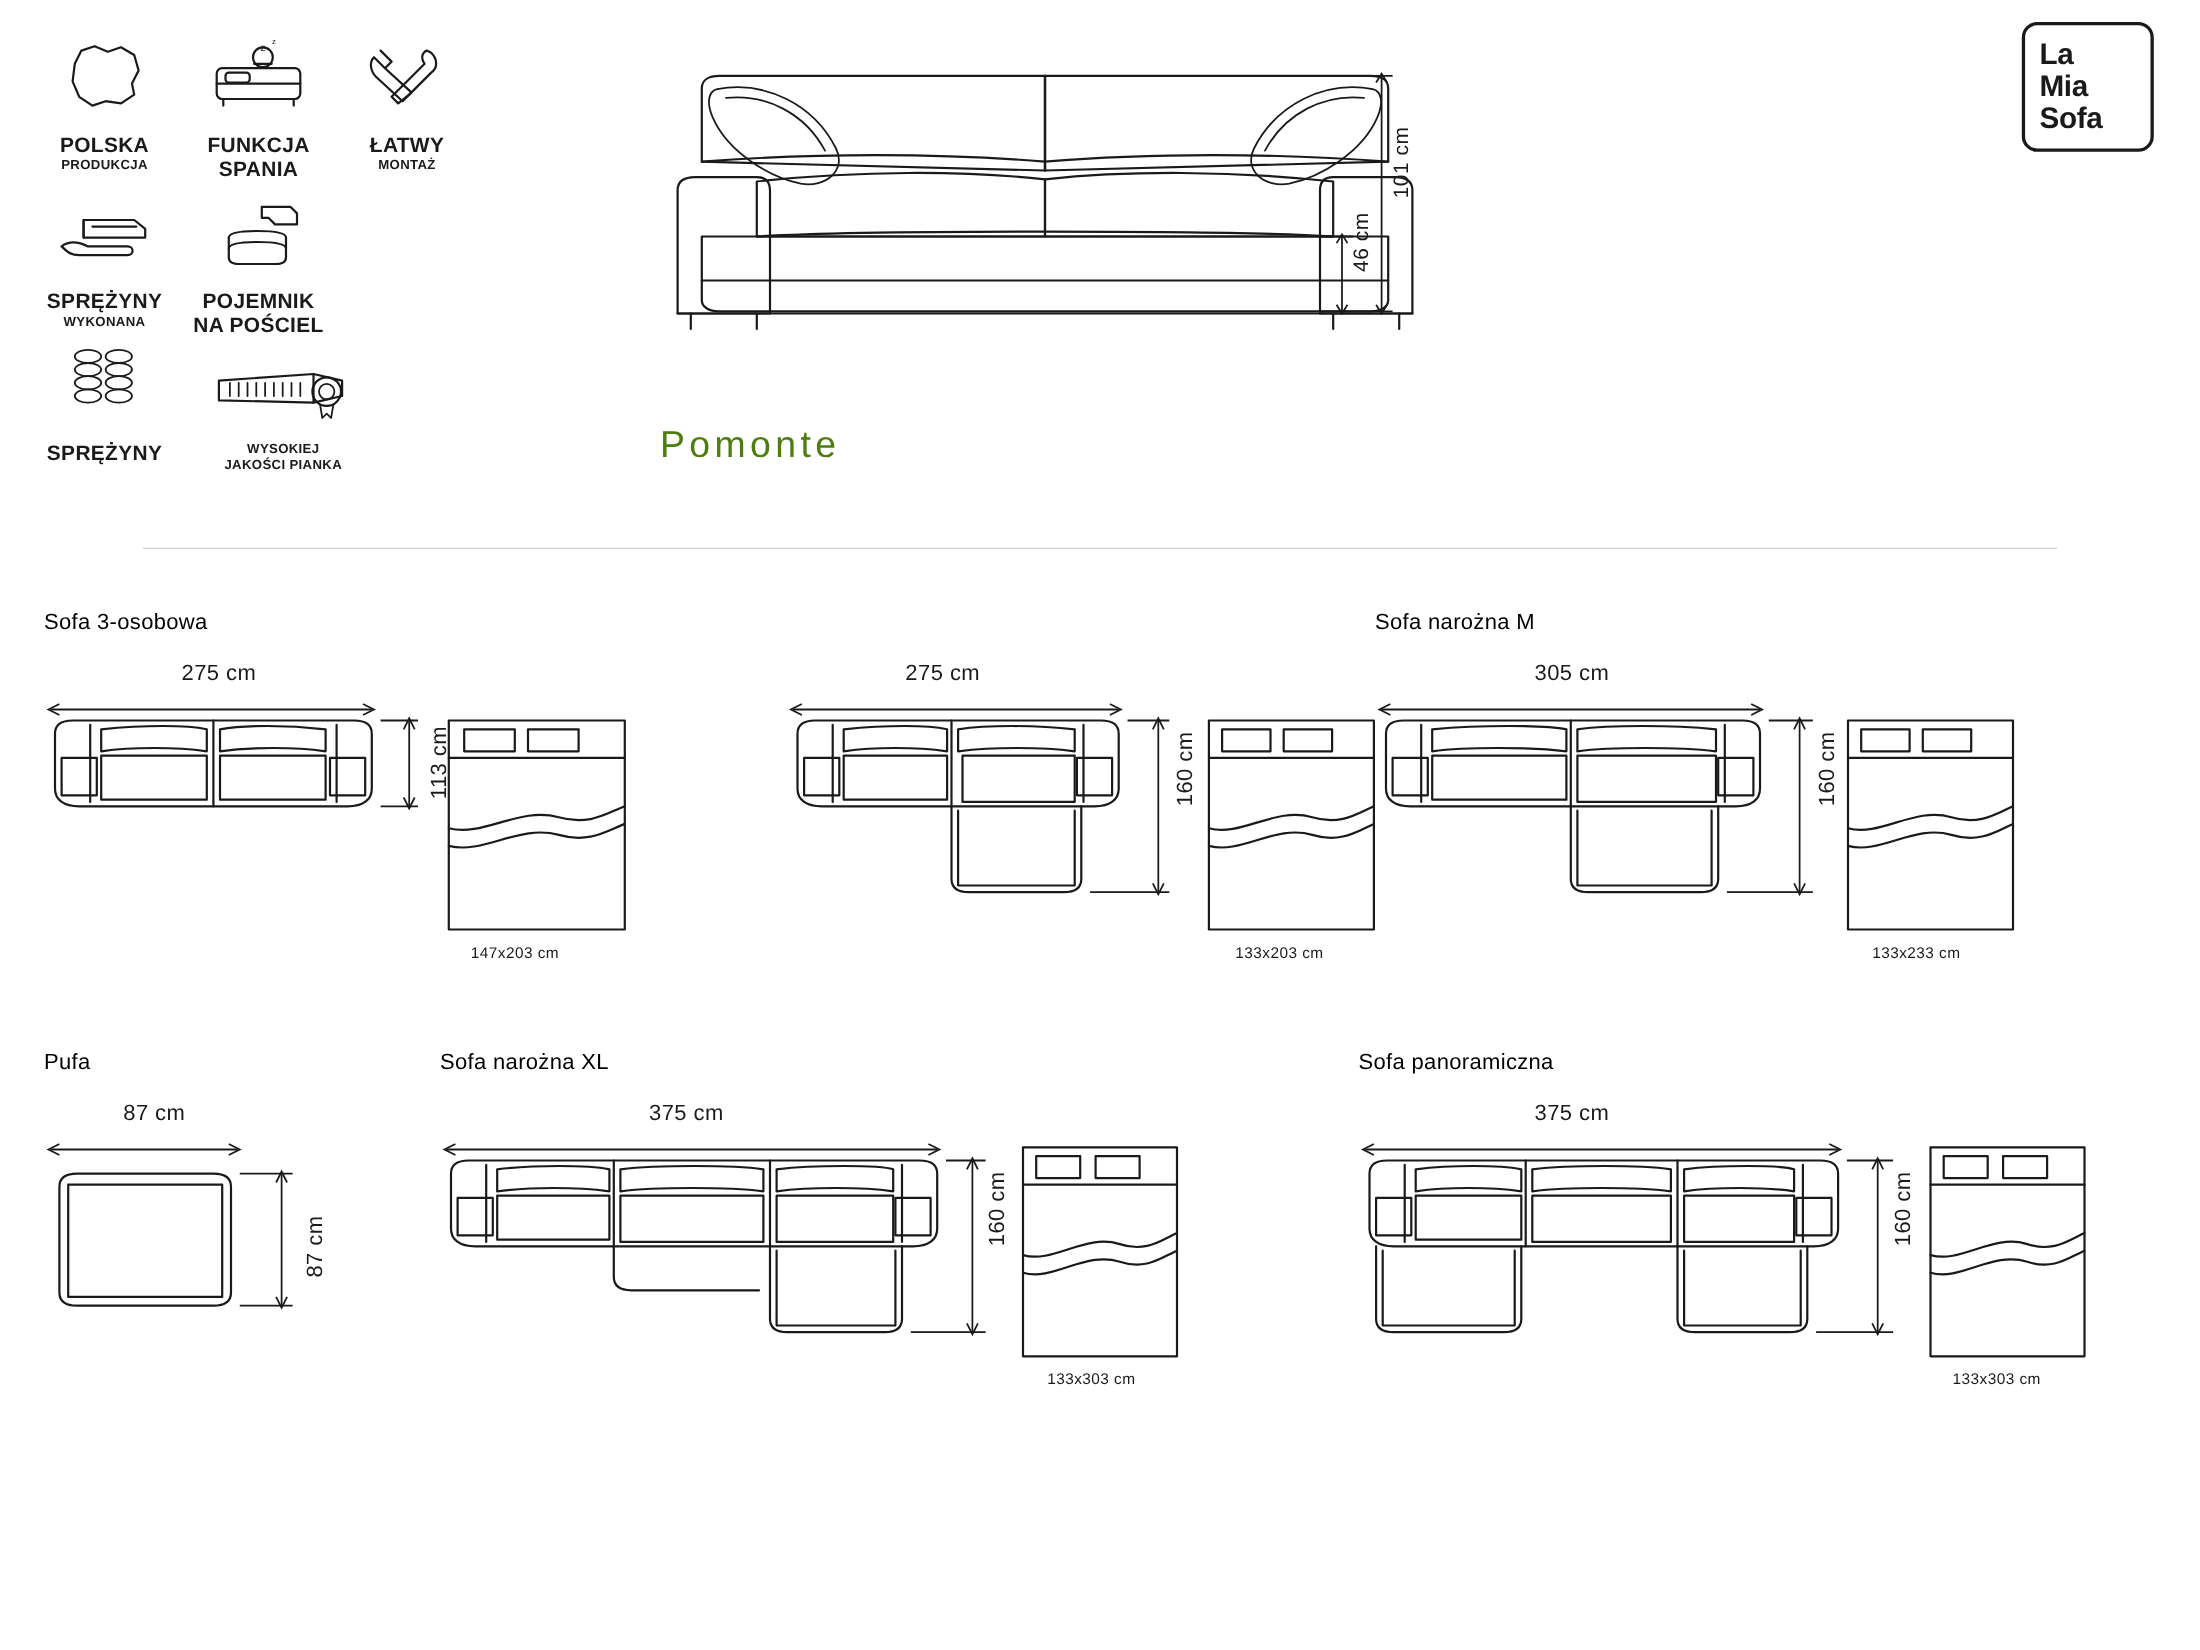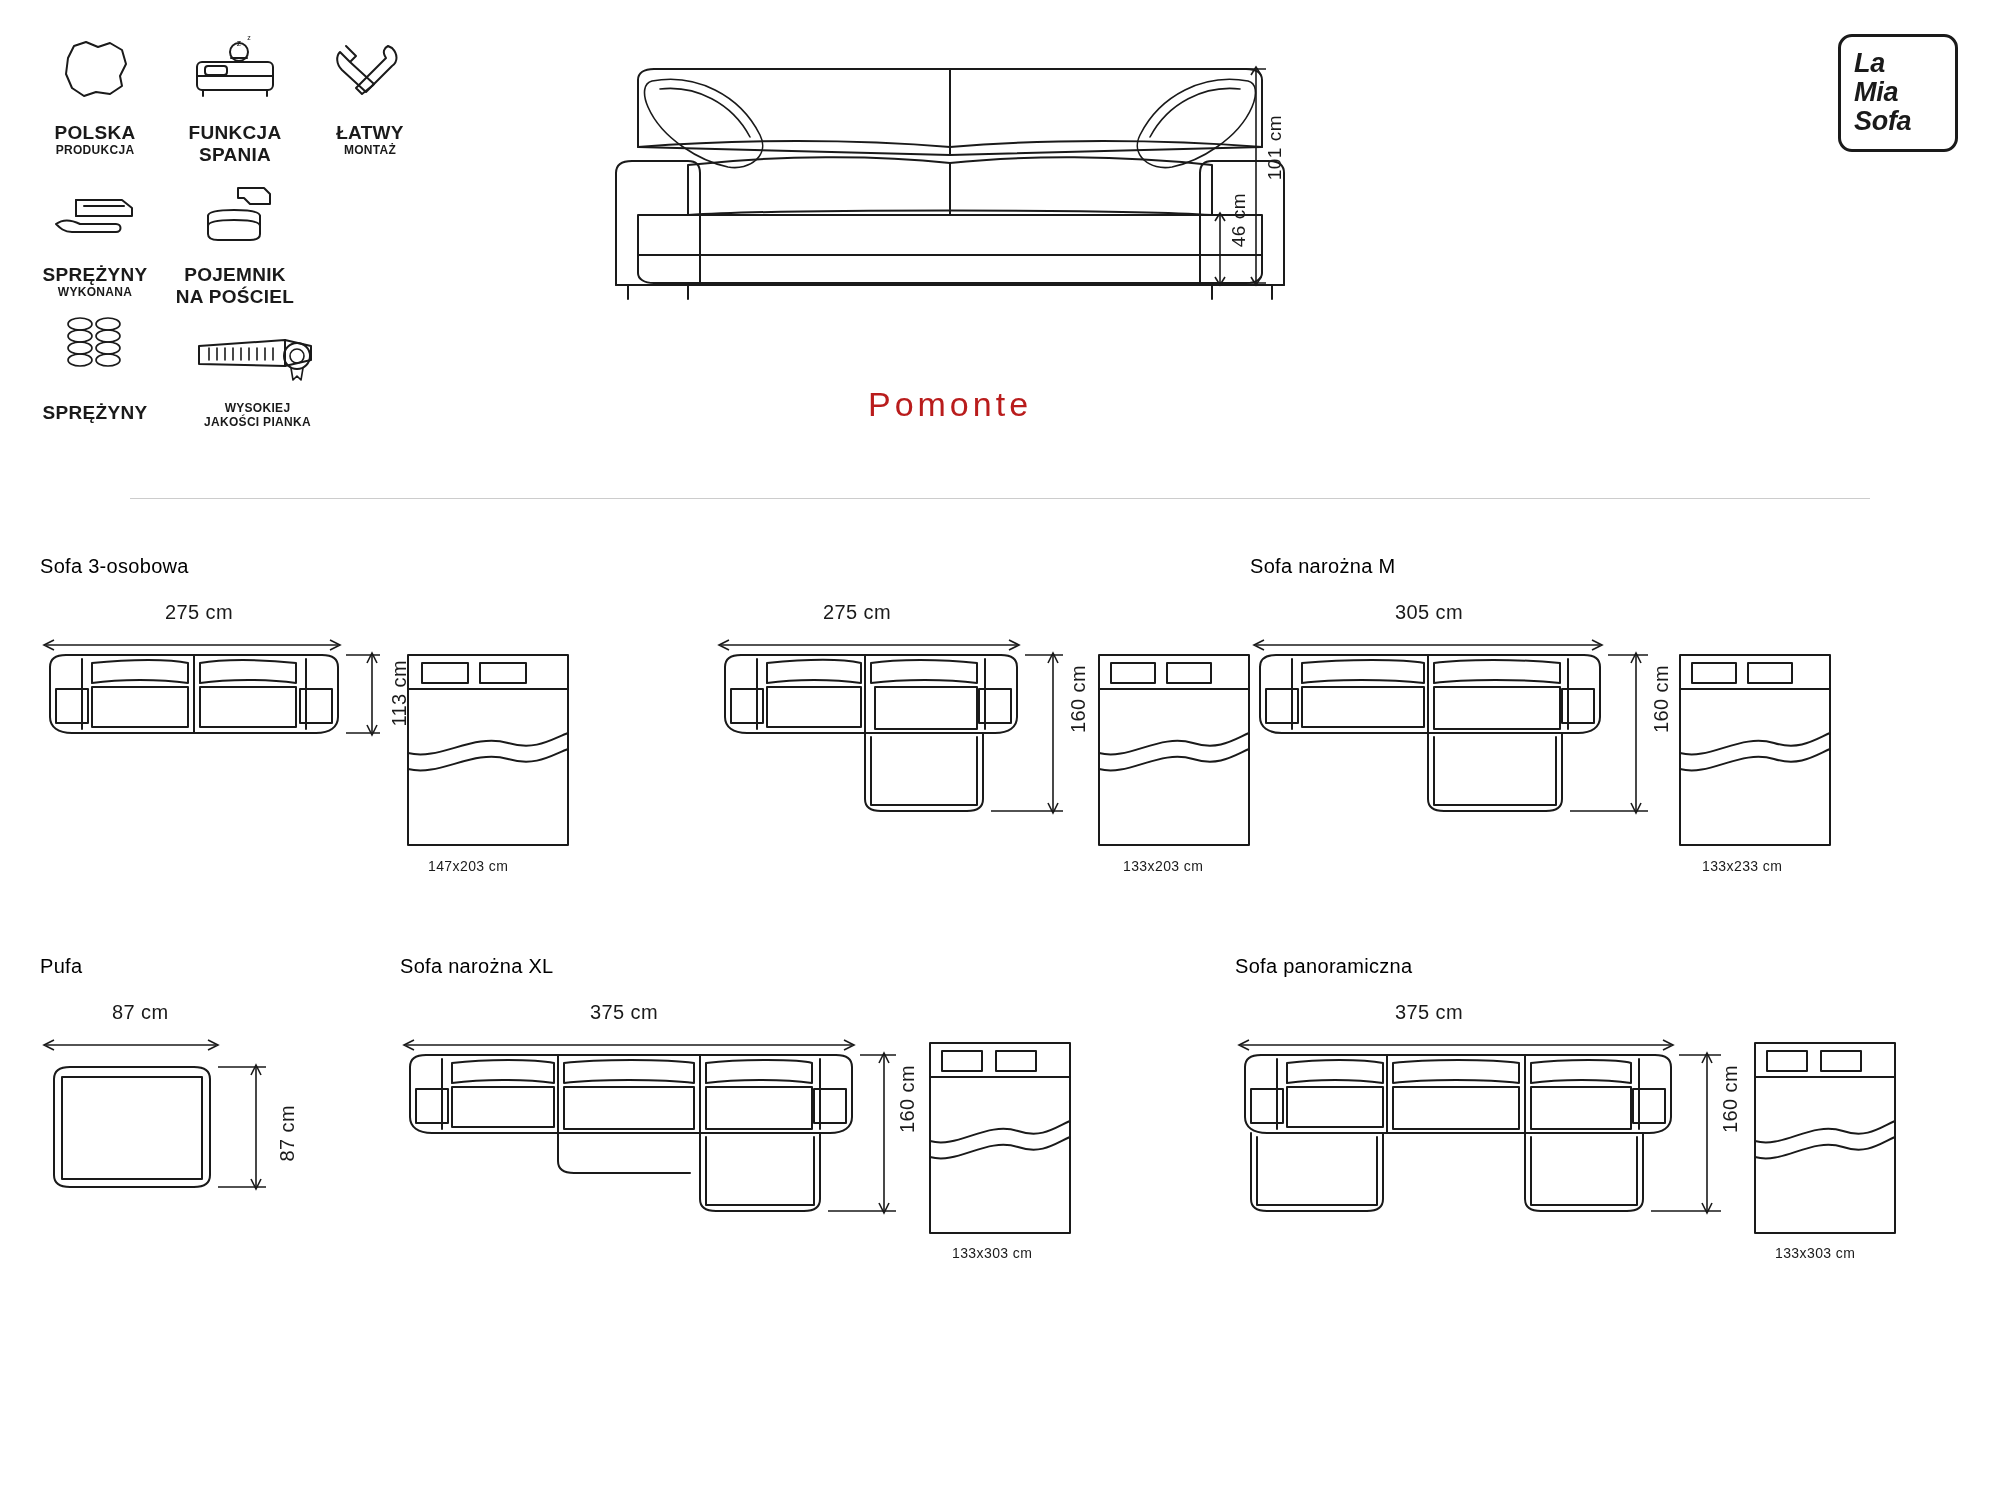--- a/index.html
+++ b/index.html
@@ -48,28 +48,27 @@
     display: block;
     font-size: 12px;
     font-weight: bold;
     letter-spacing: 0.3px;
   }
 
   
   #logo {
     position: absolute;
     right: 42px;
-    top: 34px;
+    top: 20px;
     width: 120px;
     height: 118px;
     border: 3px solid #1a1a1a;
     border-radius: 14px;
     box-sizing: border-box;
     padding: 12px 0 0 13px;
-    font-style: italic;
   }
   #logo span {
     display: block;
     font-size: 27px;
     font-weight: bold;
     line-height: 1.08;
     letter-spacing: -0.3px;
   }
 
   
@@ -78,24 +77,23 @@
     left: 600px;
     top: 55px;
     width: 700px;
     height: 230px;
   }
   #hero-title {
     position: absolute;
     left: 600px;
     top: 385px;
     width: 700px;
-    text-align: center;
     font-size: 34px;
     letter-spacing: 4px;
-    color: #b91c1c;
+    color: #4d7c0f;
   }
   .hero-dim {
     position: absolute;
     font-size: 19px;
     letter-spacing: 0.5px;
     writing-mode: vertical-rl;
     transform: rotate(180deg);
   }
 
   

